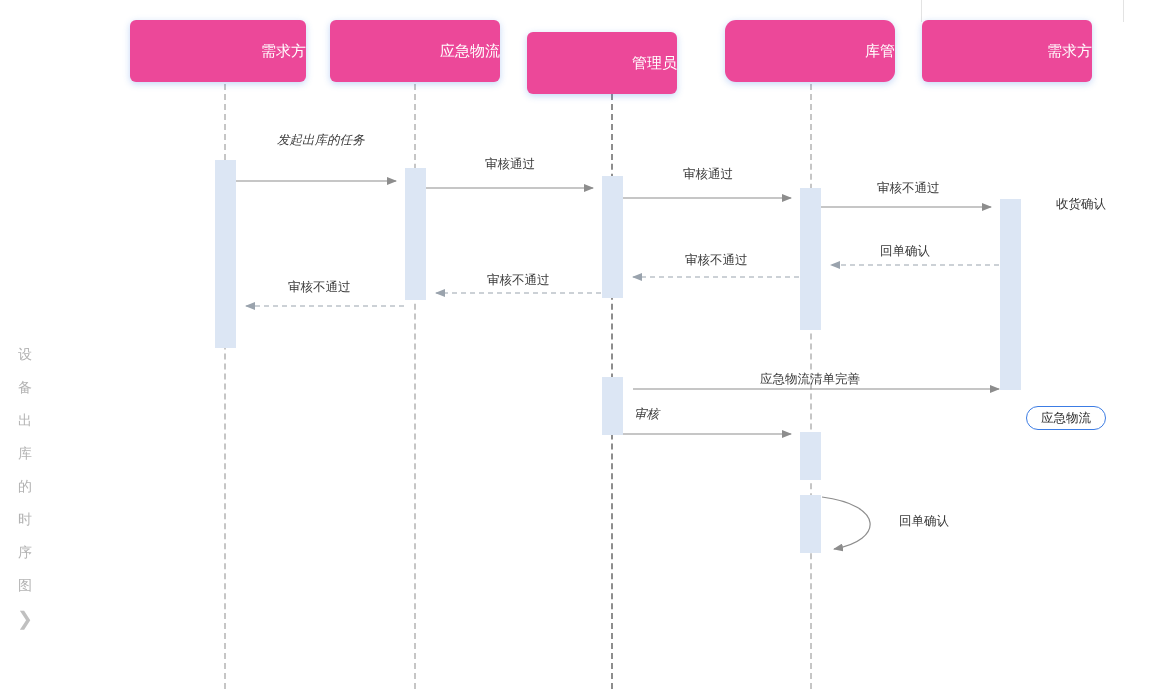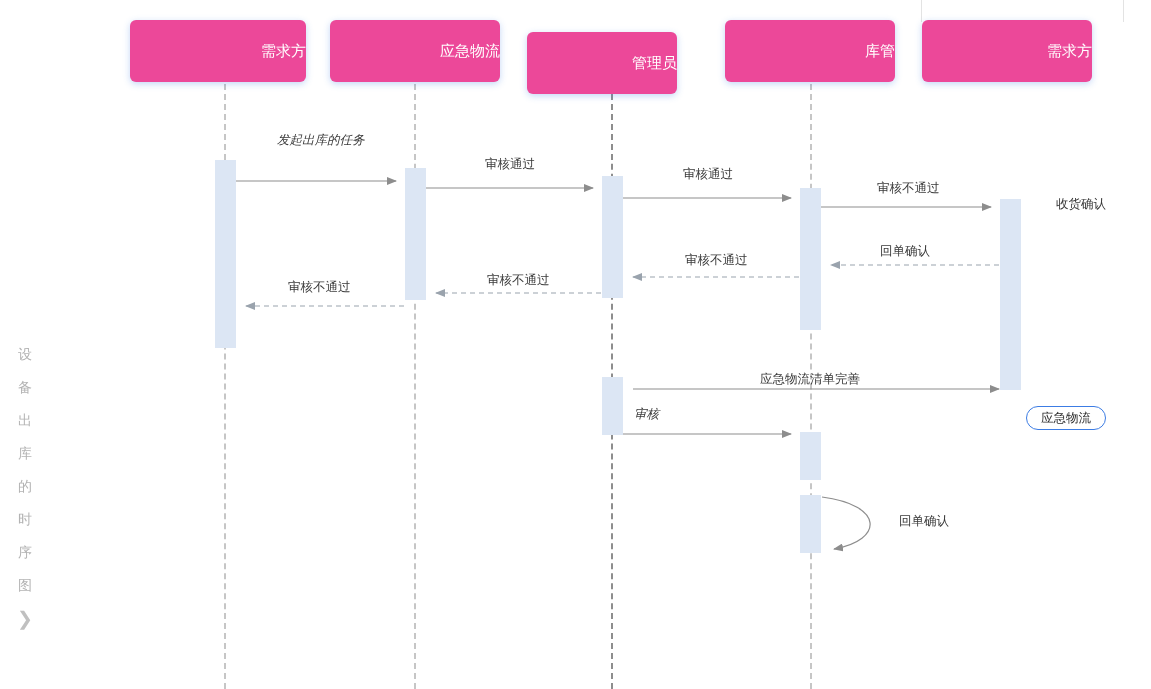--- a/index.html
+++ b/index.html
@@ -179,21 +179,21 @@
 
   <div class="participant-box" style="left:130px; top:20px; width:176px;">
     <span>需求方</span>
   </div>
   <div class="participant-box" style="left:330px; top:20px; width:170px;">
     <span>应急物流</span>
   </div>
   <div class="participant-box" style="left:527px; top:32px; width:150px;">
     <span>管理员</span>
   </div>
-  <div class="participant-box" style="left:725px; top:20px; width:170px;">
+  <div class="participant-box" style="left:725px; top:20px; width:170px;border-radius:11px;">
     <span>库管</span>
   </div>
   <div class="participant-box" style="left:922px; top:20px; width:170px;">
     <span>需求方</span>
   </div>
 
   <div class="msg-label" style="left:277px; top:132px;font-style:italic;">发起出库的任务</div>
   <div class="msg-label" style="left:485px; top:156px;">审核通过</div>
   <div class="msg-label" style="left:683px; top:166px;">审核通过</div>
   <div class="msg-label" style="left:877px; top:180px;">审核不通过</div>

